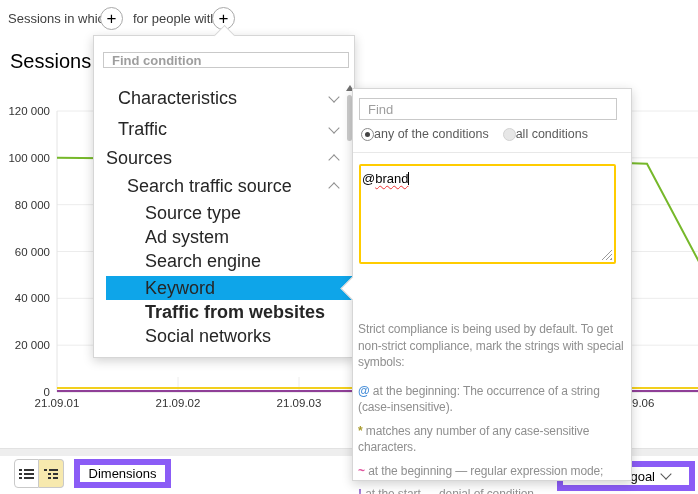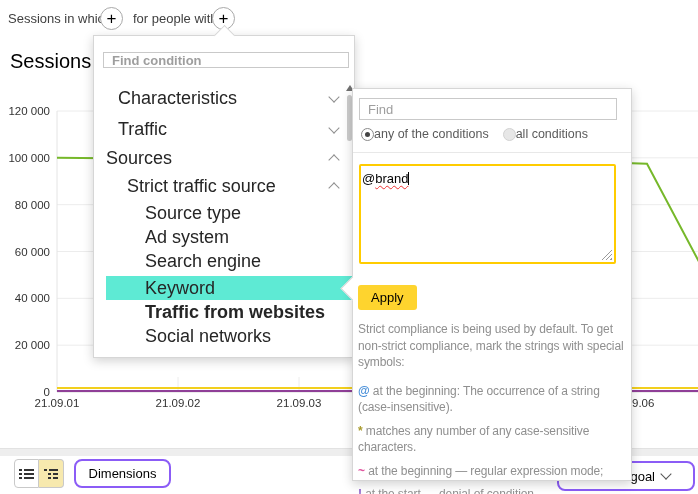--- a/index.html
+++ b/index.html
@@ -14,21 +14,21 @@
   
   #chart-svg{position:absolute;left:0;top:0;z-index:0;}
   
   .bottom-band{position:absolute;left:0;top:448px;width:698px;height:7px;background:#eeeeee;
     border-top:1px solid #e2e2e2;z-index:1;}
   .icon-group{position:absolute;left:14px;top:459px;display:flex;z-index:2;}
   .icon-btn{width:25px;height:29px;border:1px solid #c9c9c9;background:#fff;display:flex;
     align-items:center;justify-content:center;box-sizing:border-box;cursor:pointer;}
   .icon-btn.first{border-radius:4px 0 0 4px;}
   .icon-btn.sel{background:#f7e9ae;border-radius:0 4px 4px 0;border-left-width:0;}
-  .text-btn{position:absolute;background:#fff;border:2px solid #8b5cf6;border-radius:8px;
+  .text-btn{position:absolute;background:#fff;border:6px solid #8b5cf6;border-radius:0;
     font-size:13px;color:#000;display:flex;align-items:center;justify-content:center;
     box-sizing:border-box;cursor:pointer;z-index:2;}
   #dimensions-btn{left:74px;top:459px;width:97px;height:29px;}
   #choose-goal-btn{left:557px;top:461px;width:138px;height:30px;gap:7px;}
   .chev{display:inline-block;width:7px;height:7px;border-right:1.5px solid #555;
     border-bottom:1.5px solid #555;transform:rotate(45deg);margin-top:-4px;}
   
   .panel{position:absolute;background:#fff;border:1px solid #d6d6d6;
     box-shadow:0 3px 10px rgba(0,0,0,.18);box-sizing:border-box;}
   #condition-panel{left:93px;top:35px;width:262px;height:323px;z-index:5;}
@@ -36,21 +36,21 @@
   .caret-up{position:absolute;top:-8px;width:14px;height:14px;background:#fff;
     transform:rotate(45deg);border-left:1px solid #d6d6d6;border-top:1px solid #d6d6d6;}
   .caret-left{position:absolute;left:-9px;width:16px;height:16px;background:#fff;
     transform:rotate(45deg);border-left:1px solid #d6d6d6;border-bottom:1px solid #d6d6d6;}
   .find-input{position:absolute;border:1px solid #c9c9c9;font-size:13px;color:#000;
     padding:0 8px;box-sizing:border-box;outline:none;font-family:"Liberation Sans",sans-serif;}
   .find-input::placeholder{color:#9e9e9e;}
   
   .cond-row{position:absolute;left:12px;width:100%;height:24px;display:flex;align-items:center;
     font-size:18px;color:#262626;cursor:pointer;box-sizing:border-box;}
-  .cond-row.sel{background:#5eead4;align-items:center;}
+  .cond-row.sel{background:#0ea5e9;align-items:center;}
   .row-chev{position:absolute;right:28px;width:7px;height:7px;border-right:1.3px solid #8f8f8f;
     border-bottom:1.3px solid #8f8f8f;}
   .row-chev.down{transform:rotate(45deg);margin-top:-3px;}
   .row-chev.up{transform:rotate(-135deg);margin-top:3px;}
   .scrollbar{position:absolute;right:1px;top:49px;width:6px;height:265px;z-index:2;}
   .scroll-arrow{width:0;height:0;border-left:4px solid transparent;border-right:4px solid transparent;
     border-bottom:6px solid #707070;margin-left:-1px;}
   .scroll-thumb{width:5px;height:46px;background:#cdcdcd;border-radius:3px;margin-top:4px;cursor:pointer;}
   
   .radio-row{position:absolute;left:8px;top:38px;display:flex;align-items:center;
@@ -163,21 +163,21 @@
         </div>
         <div class="cond-row" style="top: 81px; padding-left: 12px;">
           <span>Traffic</span>
           <span class="row-chev down"></span>
         </div>
         <div class="cond-row" style="top: 110px; ">
           <span>Sources</span>
           <span class="row-chev up"></span>
         </div>
         <div class="cond-row" style="top: 138px; padding-left: 21px;">
-          <span>Strict traffic source</span>
+          <span>Search traffic source</span>
           <span class="row-chev up"></span>
         </div>
         <div class="cond-row" style="top: 165px; padding-left: 39px;">
           <span>Source type</span>
         </div>
         <div class="cond-row" style="top: 189px; padding-left: 39px;">
           <span>Ad system</span>
         </div>
         <div class="cond-row" style="top: 213px; padding-left: 39px;">
           <span>Search engine</span>
@@ -206,21 +206,20 @@
       <span>any of the conditions</span>
       <span style="width:14px;"></span>
       <span class="radio off"></span>
       <span>all conditions</span>
     </div>
     <div class="popup-divider"></div>
     <div class="cond-textarea">
       <span>@</span><span class="squiggle">brand</span><span class="text-caret"></span>
       <div class="resize-grip"></div>
     </div>
-    <button class="apply-btn">Apply</button>
     <div class="help">
       <div style="margin-bottom:12px;">Strict compliance is being used by default. To get non-strict compliance, mark the strings with special symbols:</div>
       <div class="help-item">
         <span class="sym" style="color: rgb(74, 144, 217);">@</span> <span>at the beginning: The occurrence of a string (case-insensitive).</span></div>
       <div class="help-item">
         <span class="sym" style="color: rgb(168, 155, 45);">*</span> <span>matches any number of any case-sensitive characters.</span></div>
       <div class="help-item">
         <span class="sym" style="color: rgb(224, 86, 159);">~</span> <span>at the beginning — regular expression mode;</span></div>
       <div class="help-item">
         <span class="sym" style="color: rgb(138, 95, 200);">!</span> <span>at the start — denial of condition.</span></div>

